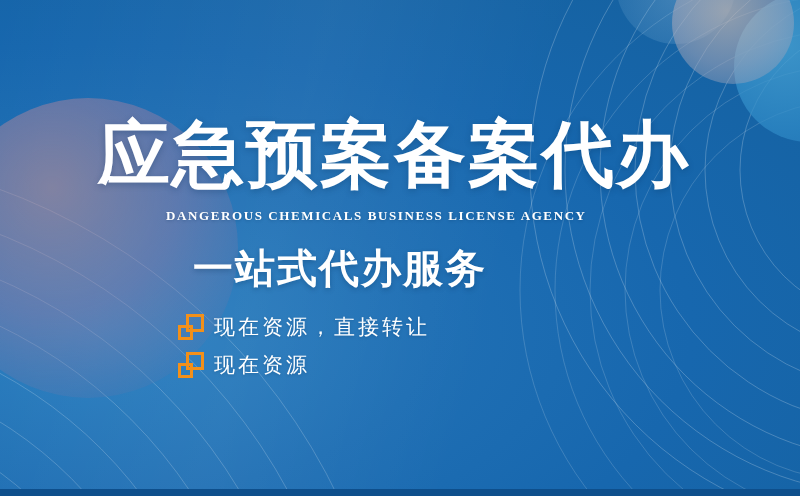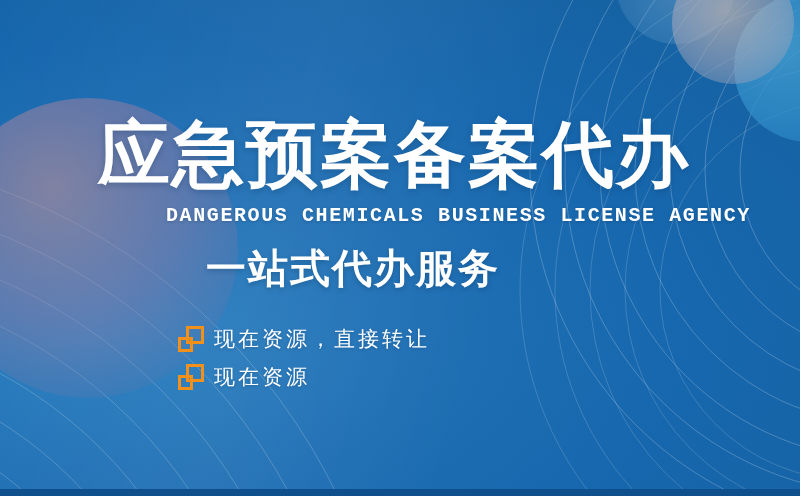--- a/index.html
+++ b/index.html
@@ -89,50 +89,50 @@
     font-weight: 700;
     color: #ffffff;
     letter-spacing: 2px;
     white-space: nowrap;
     text-shadow: 0 2px 6px rgba(8,45,85,0.28);
   }
   .eyebrow-en {
     position: absolute;
     left: 166px;
     top: 204px;
-    font-family: Liberation Mono, monospace;
-    font-size: 20px;
+    font-family: Liberation Serif, serif;
+    font-size: 13px;
     line-height: 24px;
     font-weight: 700;
     color: #ffffff;
     letter-spacing: 1.6px;
     white-space: nowrap;
     text-shadow: 0 1px 3px rgba(8,45,85,0.30);
   }
   .subtitle {
     position: absolute;
-    left: 206px;
+    left: 193px;
     top: 244px;
     font-size: 40px;
     line-height: 48px;
     font-weight: 700;
     color: #ffffff;
     letter-spacing: 2px;
     white-space: nowrap;
     text-shadow: 0 2px 5px rgba(8,45,85,0.30);
   }
 
   .bullets {
     position: absolute;
     left: 178px;
     top: 314px;
   }
   .bullet {
     display: flex;
-    align-items: flex-end;
+    align-items: flex-start;
     height: 38px;
   }
   .bullet-icon {
     position: relative;
     width: 26px;
     height: 26px;
     flex: 0 0 26px;
     margin-right: 10px;
   }
   .bullet-icon .sq {

